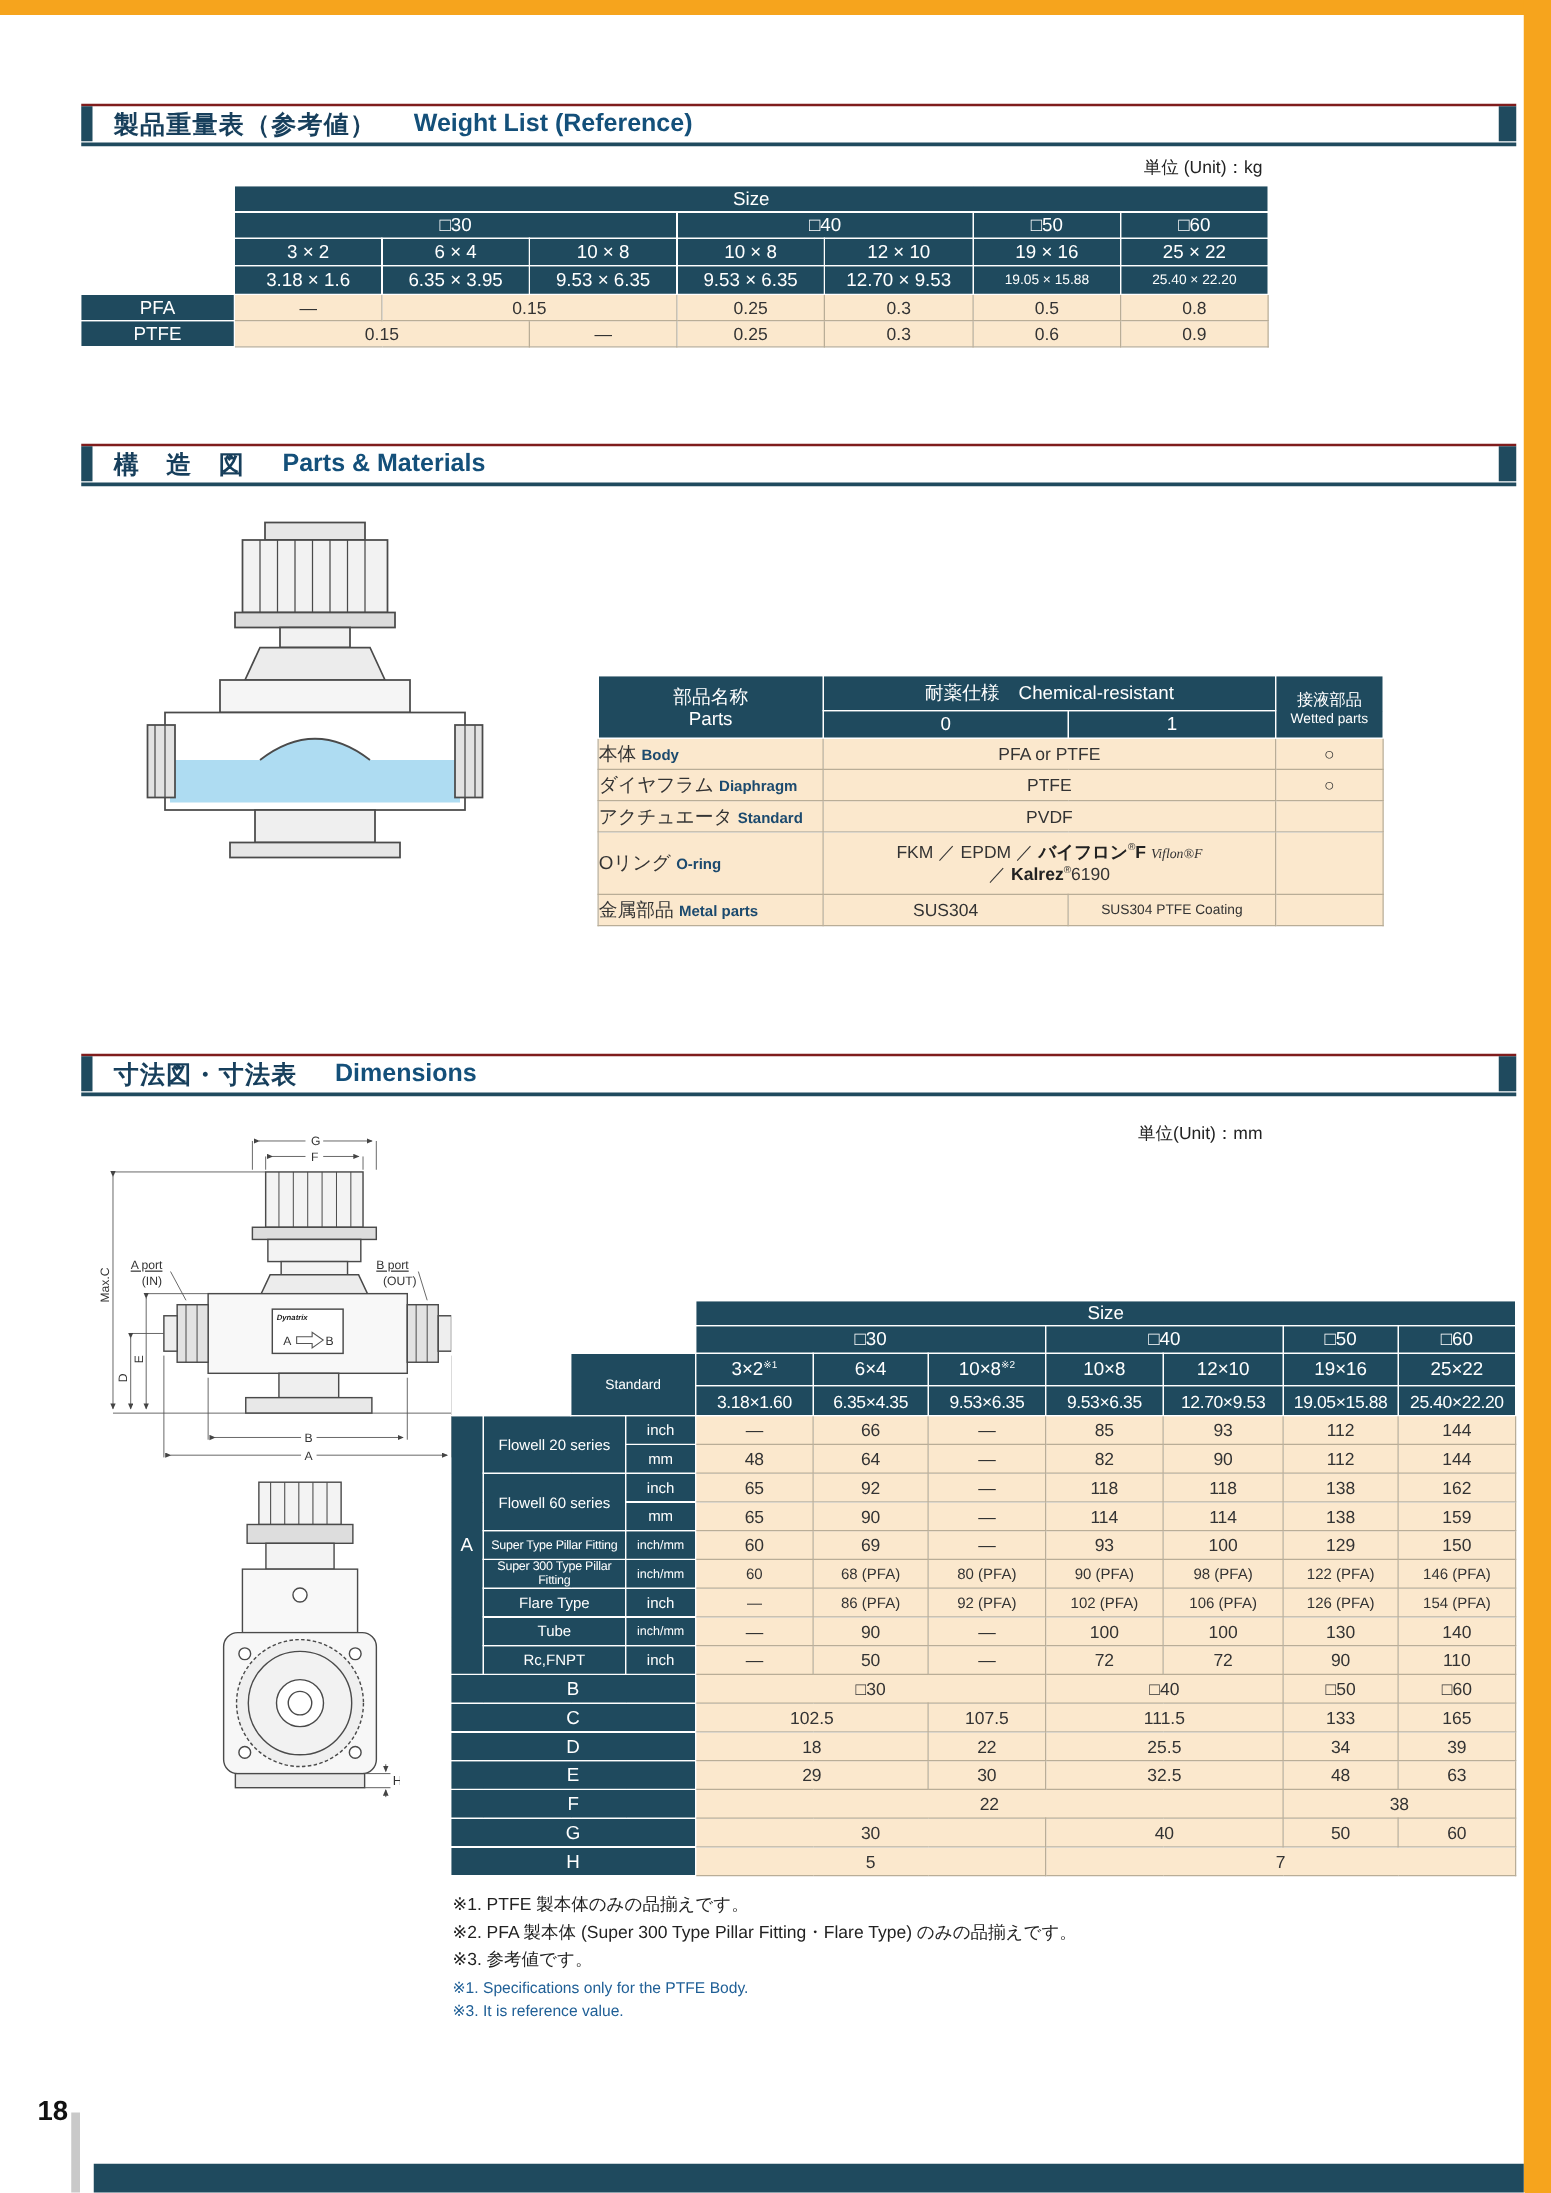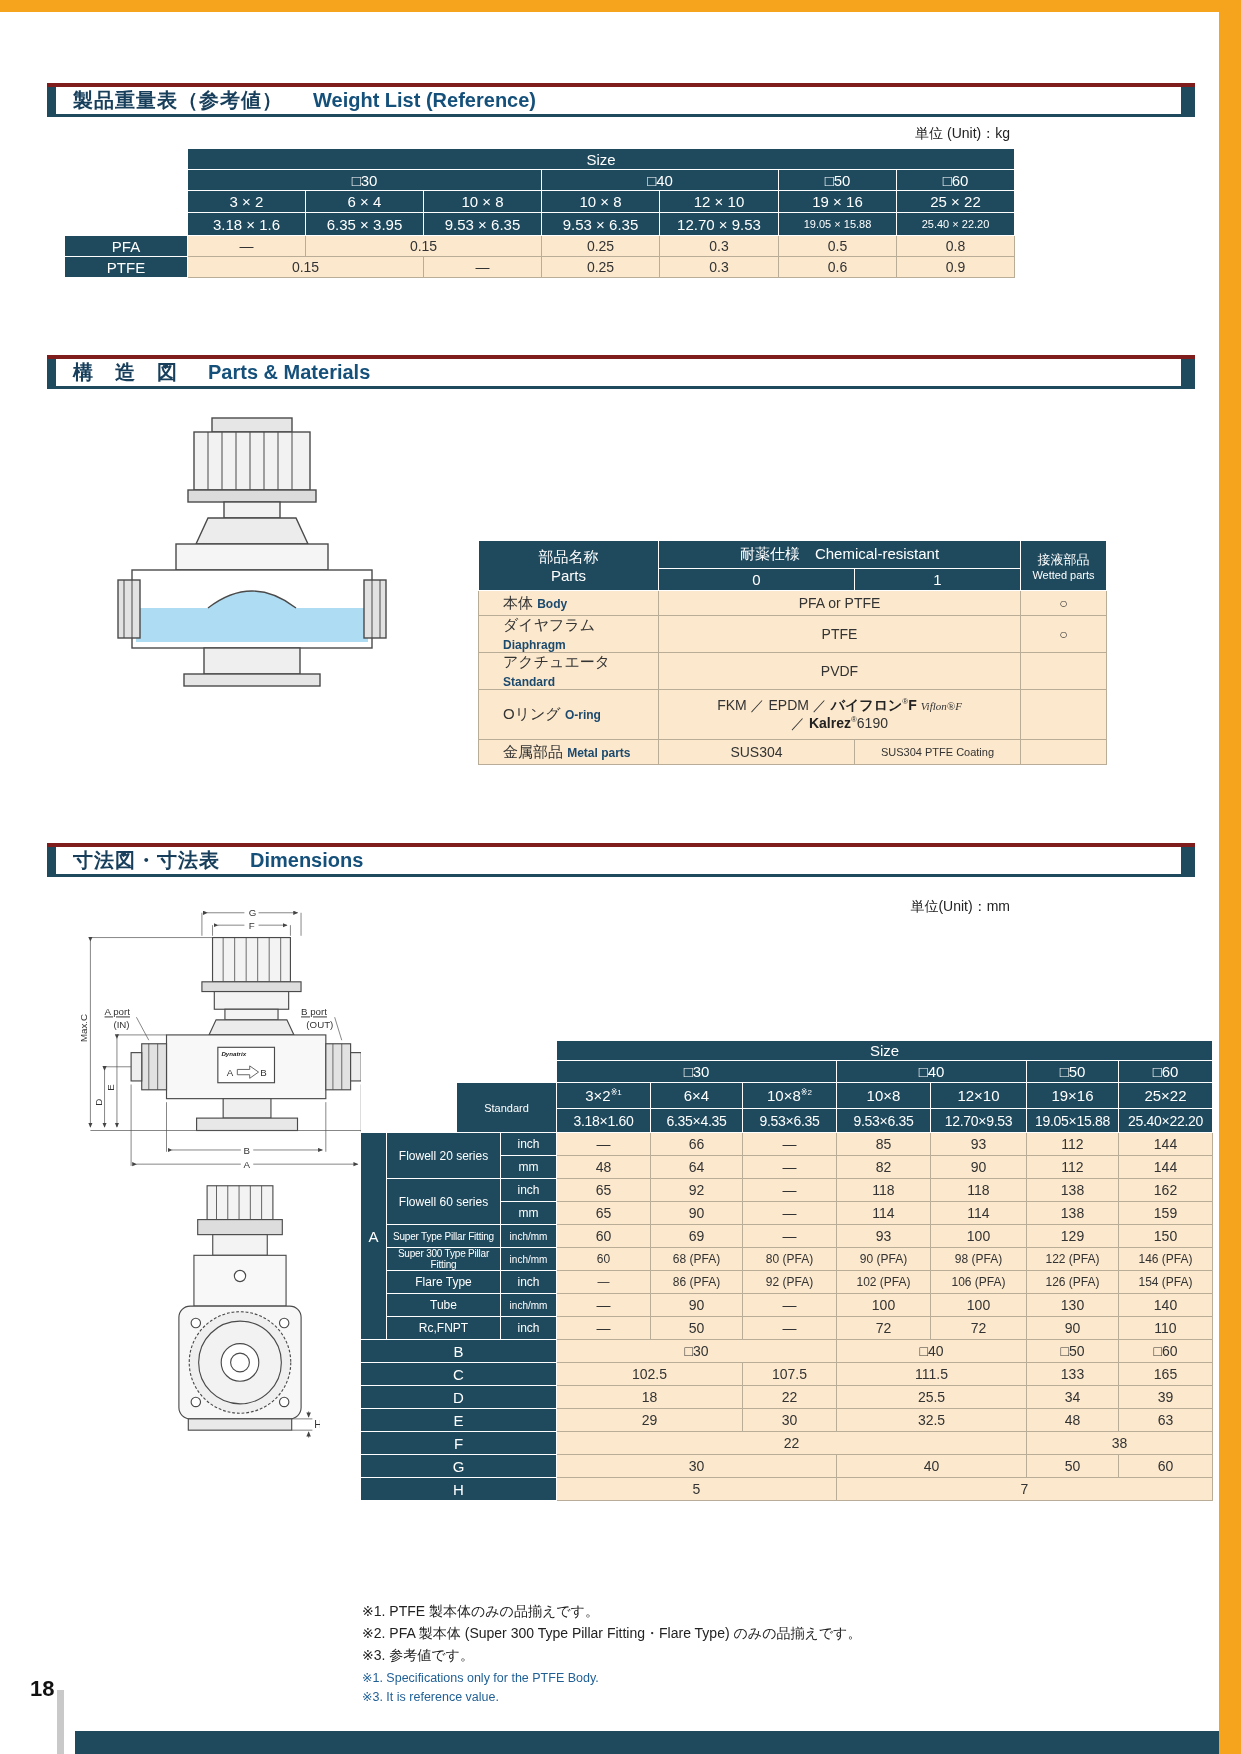--- a/index.html
+++ b/index.html
@@ -9,43 +9,43 @@
   .abs{position:absolute}
 
   
   .bar-top{left:0;top:0;width:1241px;height:12px;background:#f6a41d}
   .bar-right{left:1219px;top:0;width:22px;height:1754px;background:#f6a41d}
   .bar-bottom{left:75px;top:1731px;width:1144px;height:23px;background:#1f4a5e}
   .bar-gray{left:57px;top:1690px;width:7px;height:64px;background:#c9c9c9}
   .pagenum{left:30px;top:1676px;font-size:22px;font-weight:bold;color:#111}
 
   
-  .sec{left:47px;width:1148px;height:34px;background:#fff;
-       border-top:4px solid #7f1d1d;border-bottom:3px solid #1f4a5e;
+  .sec{left:65px;width:1148px;height:34px;background:#fff;
+       border-top:2px solid #7f1d1d;border-bottom:3px solid #1f4a5e;
        display:flex;align-items:center;position:absolute}
   .sec .blockL{position:absolute;left:0;top:0;width:9px;height:28px;background:#1f4a5e}
   .sec .blockR{position:absolute;right:0;top:0;width:14px;height:28px;background:#1f4a5e}
   .sec .jp{margin-left:26px;font-size:20px;font-weight:bold;color:#173f5c;letter-spacing:1px}
   .sec .en{margin-left:30px;font-size:20px;font-weight:bold;color:#14507a}
 
   .unit{position:absolute;font-size:14px;color:#222;width:300px;text-align:right}
 
   table{border-collapse:collapse;table-layout:fixed}
   td{overflow:hidden}
   .th{background:#1f4a5e;color:#fff;text-align:center;vertical-align:middle;
       border:1px solid #fff;font-size:15px;font-weight:normal}
   .td{background:#fbe8cd;color:#333;text-align:center;vertical-align:middle;
       border:1px solid #b9ad97;font-size:14px}
   .blank{background:#fff;border:none}
   .sm{font-size:11px}
   .xs{font-size:14px;letter-spacing:-0.3px}
   .sup{font-size:8px;vertical-align:super}
 
   
-  .pt .lab{text-align:left;padding-left:24px;font-size:15px}
+  .pt .lab{text-align:left;padding-left:0;font-size:15px}
   .pt .lab b{font-size:12px;color:#1c4a6e;font-weight:bold}
   .pt .hen{font-size:11px}
   .logo{font-weight:bold;color:#222}
   .viflon{font-family:"Liberation Serif","DejaVu Serif",serif;font-style:italic;font-size:11px}
 
   
   .dt .name{font-size:12px}
   .dt .name.small{font-size:10px;letter-spacing:-0.2px}
   .dt .unitc{font-size:12px}
   .dt .unitc.small{font-size:10px}
@@ -554,19 +554,19 @@
     <td class="td">60</td>
   </tr>
   <tr style="height:23px">
     <td class="th" colspan="4">H</td>
     <td class="td" colspan="3">5</td>
     <td class="td" colspan="4">7</td>
   </tr>
 </tbody>
   </table>
 
-<div class="abs" style="left:362px;top:1600px;width:760px">
+<div class="abs" style="left:362px;top:1512px;width:760px">
   <div class="fnote-jp">※1. PTFE 製本体のみの品揃えです。</div>
   <div class="fnote-jp">※2. PFA 製本体 (Super 300 Type Pillar Fitting・Flare Type) のみの品揃えです。</div>
   <div class="fnote-jp">※3. 参考値です。</div>
   <div class="fnote-en" style="margin-top:3px">※1. Specifications only for the PTFE Body.</div>
   <div class="fnote-en">※3. It is reference value.</div>
 </div>
 
 </body></html>

